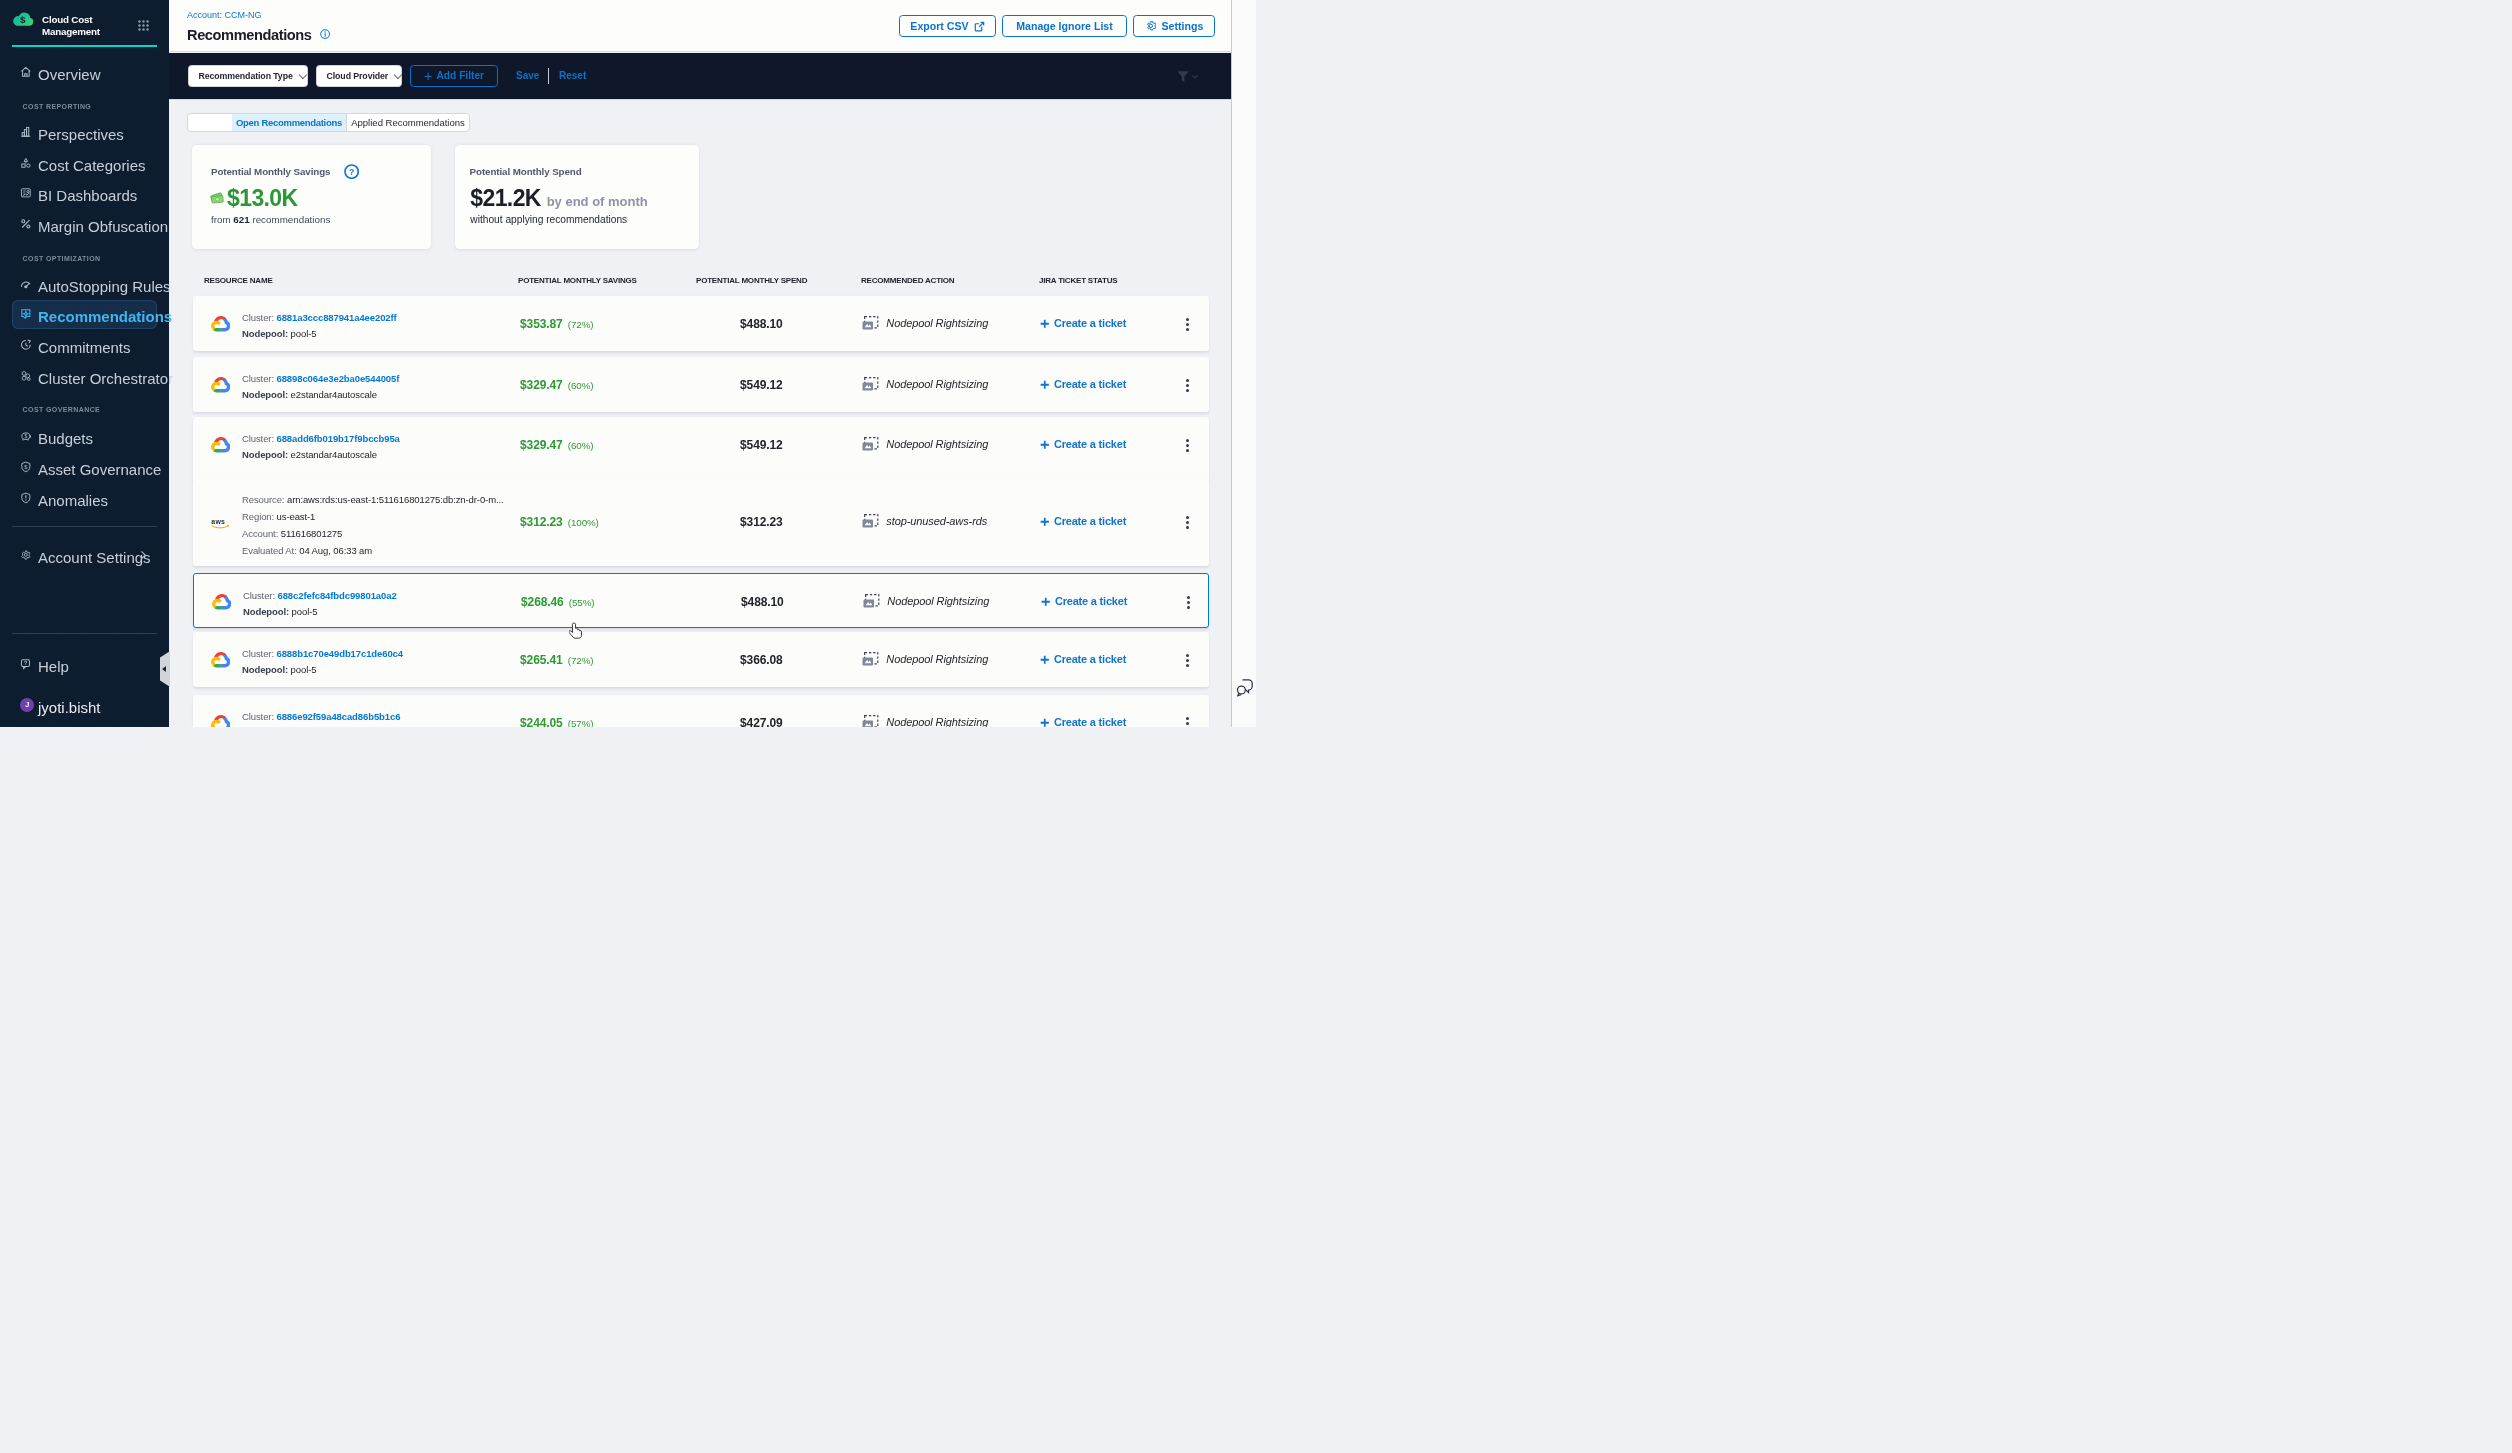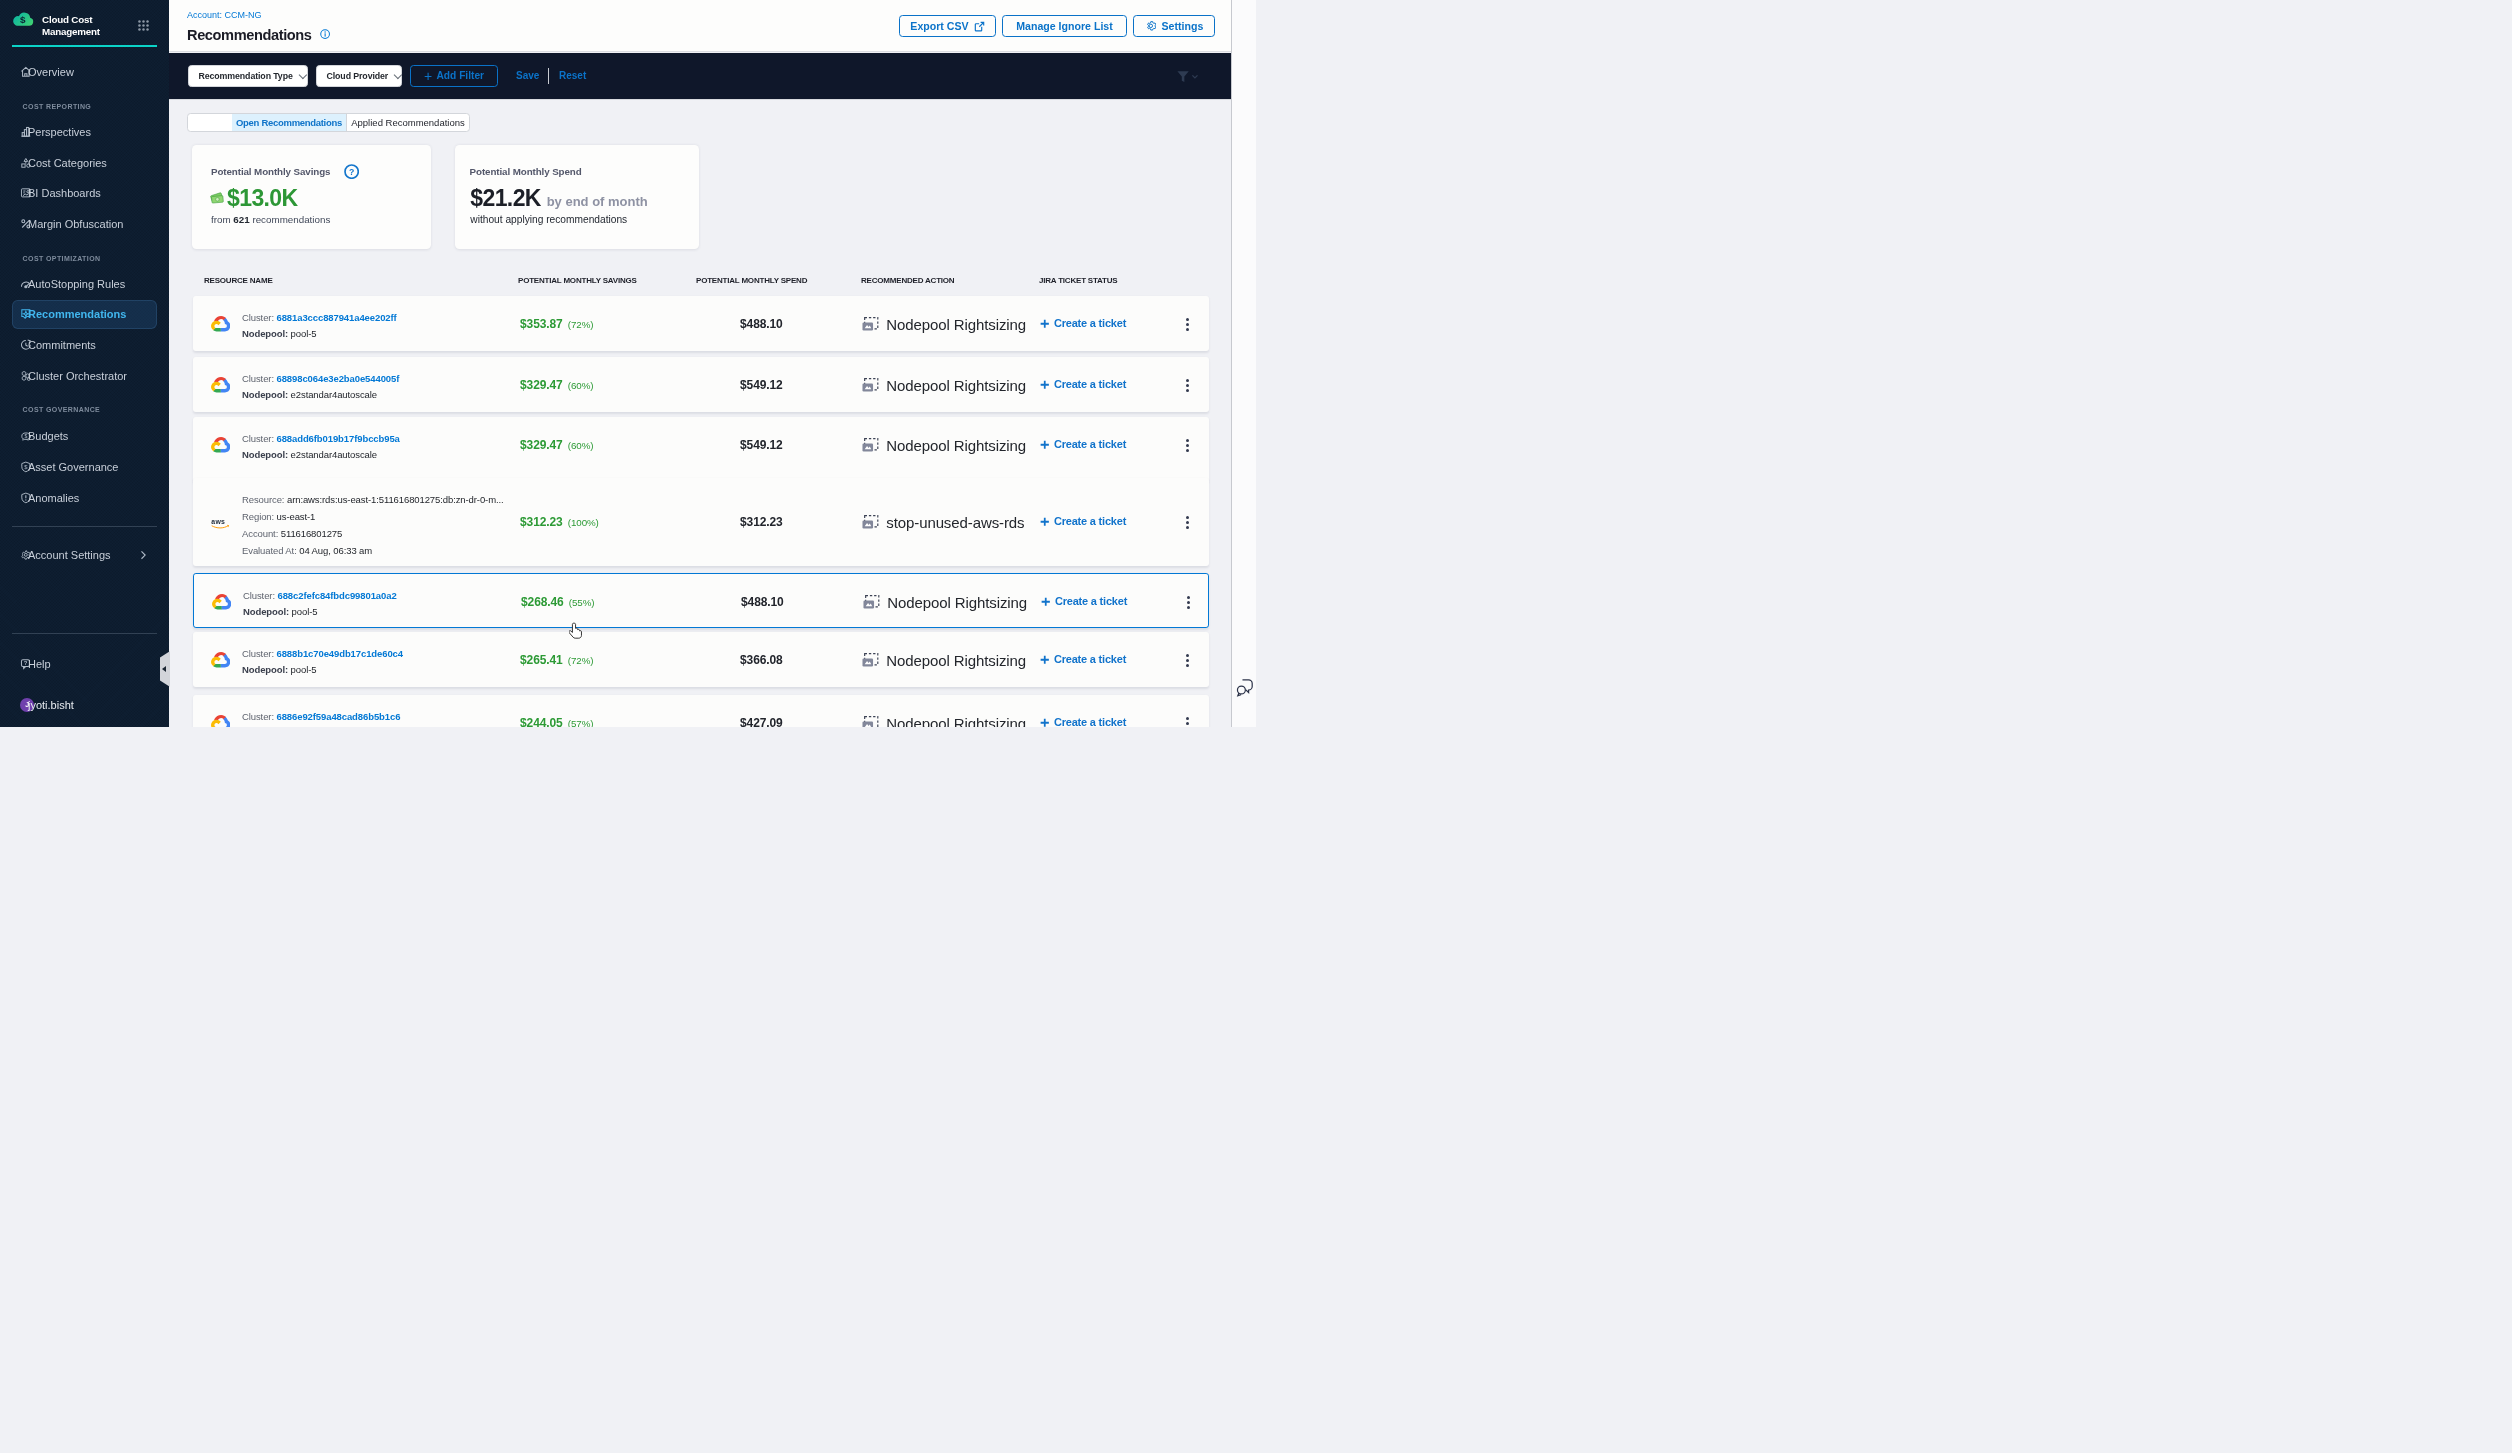--- a/index.html
+++ b/index.html
@@ -6,21 +6,21 @@
 html,body { width:1256px; height:727px; overflow:hidden; font-family:"Liberation Sans", sans-serif; }
 body { position:relative; background:#f0f1f5; }
 .abs { position:absolute; }
 
 
 #sidebar { position:absolute; left:0; top:0; width:169px; height:727px; background:#0e1e31;
   background-image:
     repeating-linear-gradient(45deg, rgba(0,0,0,0.07) 0 0.7px, transparent 0.7px 2.2px),
     repeating-linear-gradient(-45deg, rgba(0,0,0,0.07) 0 0.7px, transparent 0.7px 2.2px);
   z-index:5; }
-#sidebar .label { position:absolute; left:28px; font-size:11px; color:#c8cfd9; white-space:nowrap; }
+#sidebar .label { position:absolute; left:38px; font-size:15px; color:#c8cfd9; white-space:nowrap; }
 #sidebar .seclabel { position:absolute; left:22.6px; font-size:7px; font-weight:bold; letter-spacing:0.4px; color:#7e8b9c; white-space:nowrap; }
 #sidebar .icon { position:absolute; left:19.7px; width:11.7px; height:11.7px; }
 .logo-title { position:absolute; left:42px; top:14px; color:#fff; font-weight:bold; font-size:9.8px; letter-spacing:-0.2px; line-height:11.8px; }
 #tealline { position:absolute; left:11.7px; top:45px; width:145px; height:1.5px; background:#0bd3c7; }
 .griddots { position:absolute; left:138px; top:19.7px; width:11px; height:11px; }
 .active-item { position:absolute; left:12.4px; top:300px; width:145px; height:29px; background:rgba(44,98,158,0.25); border:0.7px solid rgba(90,160,220,0.18); border-radius:5.8px; }
 .divline { position:absolute; left:11.7px; width:145px; height:0.7px; background:rgba(160,175,195,0.25); }
 .avatar { position:absolute; left:20.4px; top:698px; width:14px; height:14px; border-radius:50%; background:#7040ad; color:#fff; font-size:7.3px; font-weight:bold; text-align:center; line-height:14px; }
 .collapse { position:absolute; left:160px; top:651px; width:10.2px; height:36px; background:#d2d4da; clip-path:polygon(100% 0, 100% 100%, 0 82%, 0 18%); z-index:6; }
 .collapse:after { content:""; position:absolute; left:2.2px; top:14.6px; border-top:3.6px solid transparent; border-bottom:3.6px solid transparent; border-right:4.4px solid #1b2533; }
@@ -56,21 +56,21 @@
 .row { position:absolute; left:193px; width:1016px; background:#fcfcfb; border-radius:2.9px; box-shadow:0 1.5px 2.2px rgba(40,45,80,0.10); }
 .gcp { position:absolute; left:17.5px; width:19.7px; height:16px; }
 .cl { position:absolute; left:49px; white-space:nowrap; font-size:9.5px; letter-spacing:-0.1px; color:#5d626c; }
 .graytxt { color:#5e636e; }
 .darktxt { color:#23262c; }
 .link { color:#0278d5; font-weight:bold; }
 .sav { position:absolute; left:327px; font-size:12px; font-weight:bold; color:#2c9a35; white-space:nowrap; letter-spacing:-0.1px; }
 .sav .pct { font-weight:normal; font-size:9.8px; margin-left:5.1px; }
 .spend { position:absolute; left:503px; font-size:12px; font-weight:bold; color:#22252c; letter-spacing:-0.1px;margin-left:44px; }
 .action { position:absolute; left:669px; display:flex; align-items:center; }
-.action .txt { margin-left:7.3px; font-size:15px; letter-spacing:-0.1px; color:#23262c; }
+.action .txt { margin-left:7.3px; font-size:11px; letter-spacing:-0.1px; color:#23262c;font-style:italic; }
 .ticket { position:absolute; left:847px; color:#1173cb; font-size:11px; font-weight:bold; white-space:nowrap; letter-spacing:-0.2px; }
 .kebab { position:absolute; left:993px; width:3.3px; }
 .kebab i { display:block; width:3.1px; height:3.1px; border-radius:50%; background:#333a4f; margin-bottom:1.8px; }
 
 
 #scrollstrip { position:absolute; left:1231px; top:0; width:25px; height:727px; background:#fbfbfc; border-left:0.7px solid #c7c9cf; z-index:4; }
 </style>
 </head>
 <body>
 

